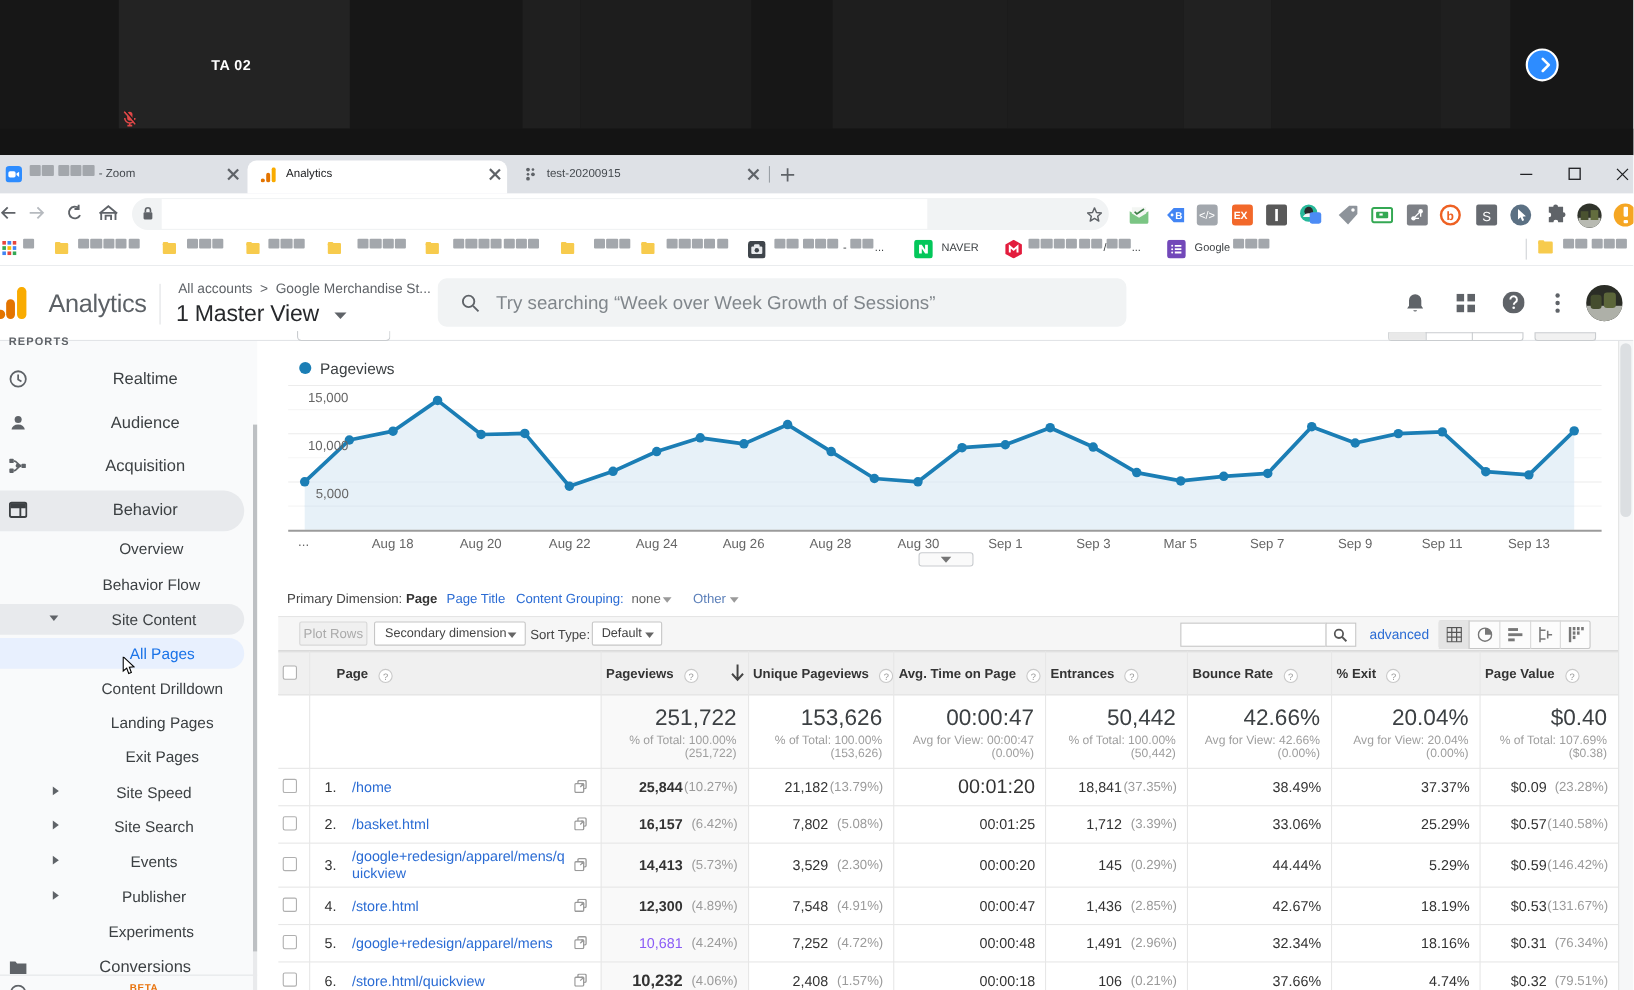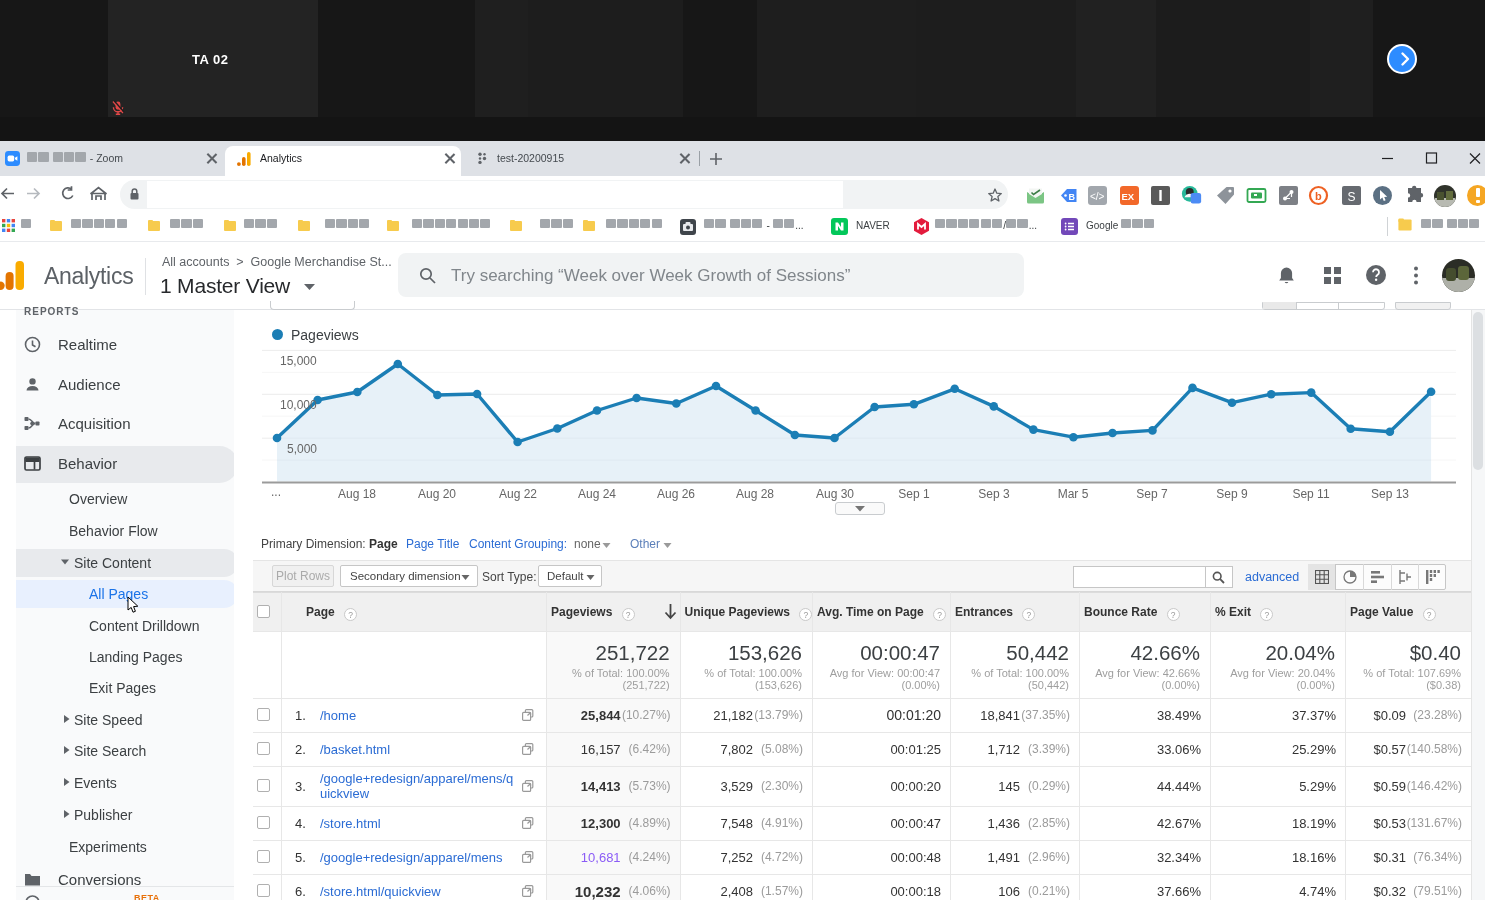--- a/index.html
+++ b/index.html
@@ -37,21 +37,21 @@
   .folder:after { content:""; position:absolute; left:0; top:0; width:5px; height:3px; background:#f7cb4d; border-radius:1px 1px 0 0; }
   
   .ko { display:inline-block; vertical-align:middle; margin-top:-2px; }
   .ko i { display:inline-block; width:10.2px; height:9.6px; background:#a3a7ac; margin-right:1.2px; border-radius:1px; }
 
   
   #gaheader { left:0; top:242px; width:1485px; height:68px; background:#fff; }
   #gahbord { left:0; top:309px; width:1485px; height:1px; background:#e2e4e7; }
 
   
-  #sidebar { left:16px; top:310px; width:234px; height:590px; background:#f9fafb; }
+  #sidebar { left:0; top:310px; width:234px; height:590px; background:#f9fafb;text-align:center; }
   .nav1 { position:absolute; left:0; width:222px; height:38px; line-height:38px; font-size:15px; color:#3c4043; }
   .nav1 span { margin-left:42px; }
   .nav2 { position:absolute; left:0; width:222px; height:29px; line-height:29px; font-size:14px; color:#3c4043; }
   .pill { position:absolute; left:0; width:222px; background:#e8eaed; border-radius:0 19px 19px 0; }
   .navicon { position:absolute; left:8px; width:17px; height:17px; }
 
   
   #main { left:234px; top:310px; width:1237px; height:590px; background:#fff; }
   #pagescroll { left:1471px; top:310px; width:14px; height:590px; background:#f6f7f8; border-left:1px solid #e4e4e4; }
   #pagethumb { left:1473px; top:312px; width:10px; height:158px; background:#dcdfe2; border-radius:5px; }
@@ -647,21 +647,21 @@
       </svg>
 <div class="mcell" style="left:546.0px;top:698px;width:133.6px;height:34px">
         <span style="font-weight:bold;font-size:13px;color:#333">25,844</span>
         <span class="p" style="width:50px">(10.27%)</span>
       </div>
 <div class="mcell" style="left:679.6px;top:698px;width:132.4px;height:34px">
         <span style="font-size:13px;color:#333">21,182</span>
         <span class="p" style="width:50px">(13.79%)</span>
       </div>
 <div class="mcell" style="left:812.0px;top:698px;width:138.0px;height:34px">
-        <span style="font-size:14px;color:#333">00:01:20</span>
+        <span style="font-size:18px;color:#333">00:01:20</span>
       </div>
 <div class="mcell" style="left:950.0px;top:698px;width:129.0px;height:34px">
         <span style="font-size:13px;color:#333">18,841</span>
         <span class="p" style="width:50px">(37.35%)</span>
       </div>
 <div class="mcell" style="left:1079.0px;top:698px;width:131.0px;height:34px">
         <span style="font-size:13px;color:#333">38.49%</span>
       </div>
 <div class="mcell" style="left:1210.0px;top:698px;width:135.0px;height:34px">
         <span style="font-size:13px;color:#333">37.37%</span>
@@ -675,21 +675,21 @@
 <div class="t" style="left:295px;top:741.5px;line-height:15px">2.</div>
 <div class="t lnk" style="left:320px;top:741.5px;line-height:15px">/basket.html</div>
 <svg class="popic" style="left:522px;top:743.0px" viewBox="0 0 12 12">
         <g fill="none" stroke="#9a9a9a" stroke-width="1.2">
           <rect x="0.6" y="3.4" width="8" height="8" rx="1"></rect>
           <path d="M3.4 3.4 V1.6 a1 1 0 0 1 1-1 h5.4 a1 1 0 0 1 1 1 v5.4 a1 1 0 0 1-1 1 H9"></path>
           <path d="M5.5 6.5 L8.5 3.5 M8.5 3.5 h-2.2 M8.5 3.5 v2.2"></path>
         </g>
       </svg>
 <div class="mcell" style="left:546.0px;top:732px;width:133.6px;height:34px">
-        <span style="font-weight:normal;font-size:13px;color:#333">16,157</span>
+        <span style="font-weight:bold;font-size:13px;color:#333">16,157</span>
         <span class="p" style="width:50px">(6.42%)</span>
       </div>
 <div class="mcell" style="left:679.6px;top:732px;width:132.4px;height:34px">
         <span style="font-size:13px;color:#333">7,802</span>
         <span class="p" style="width:50px">(5.08%)</span>
       </div>
 <div class="mcell" style="left:812.0px;top:732px;width:138.0px;height:34px">
         <span style="font-size:13px;color:#333">00:01:25</span>
       </div>
 <div class="mcell" style="left:950.0px;top:732px;width:129.0px;height:34px">

